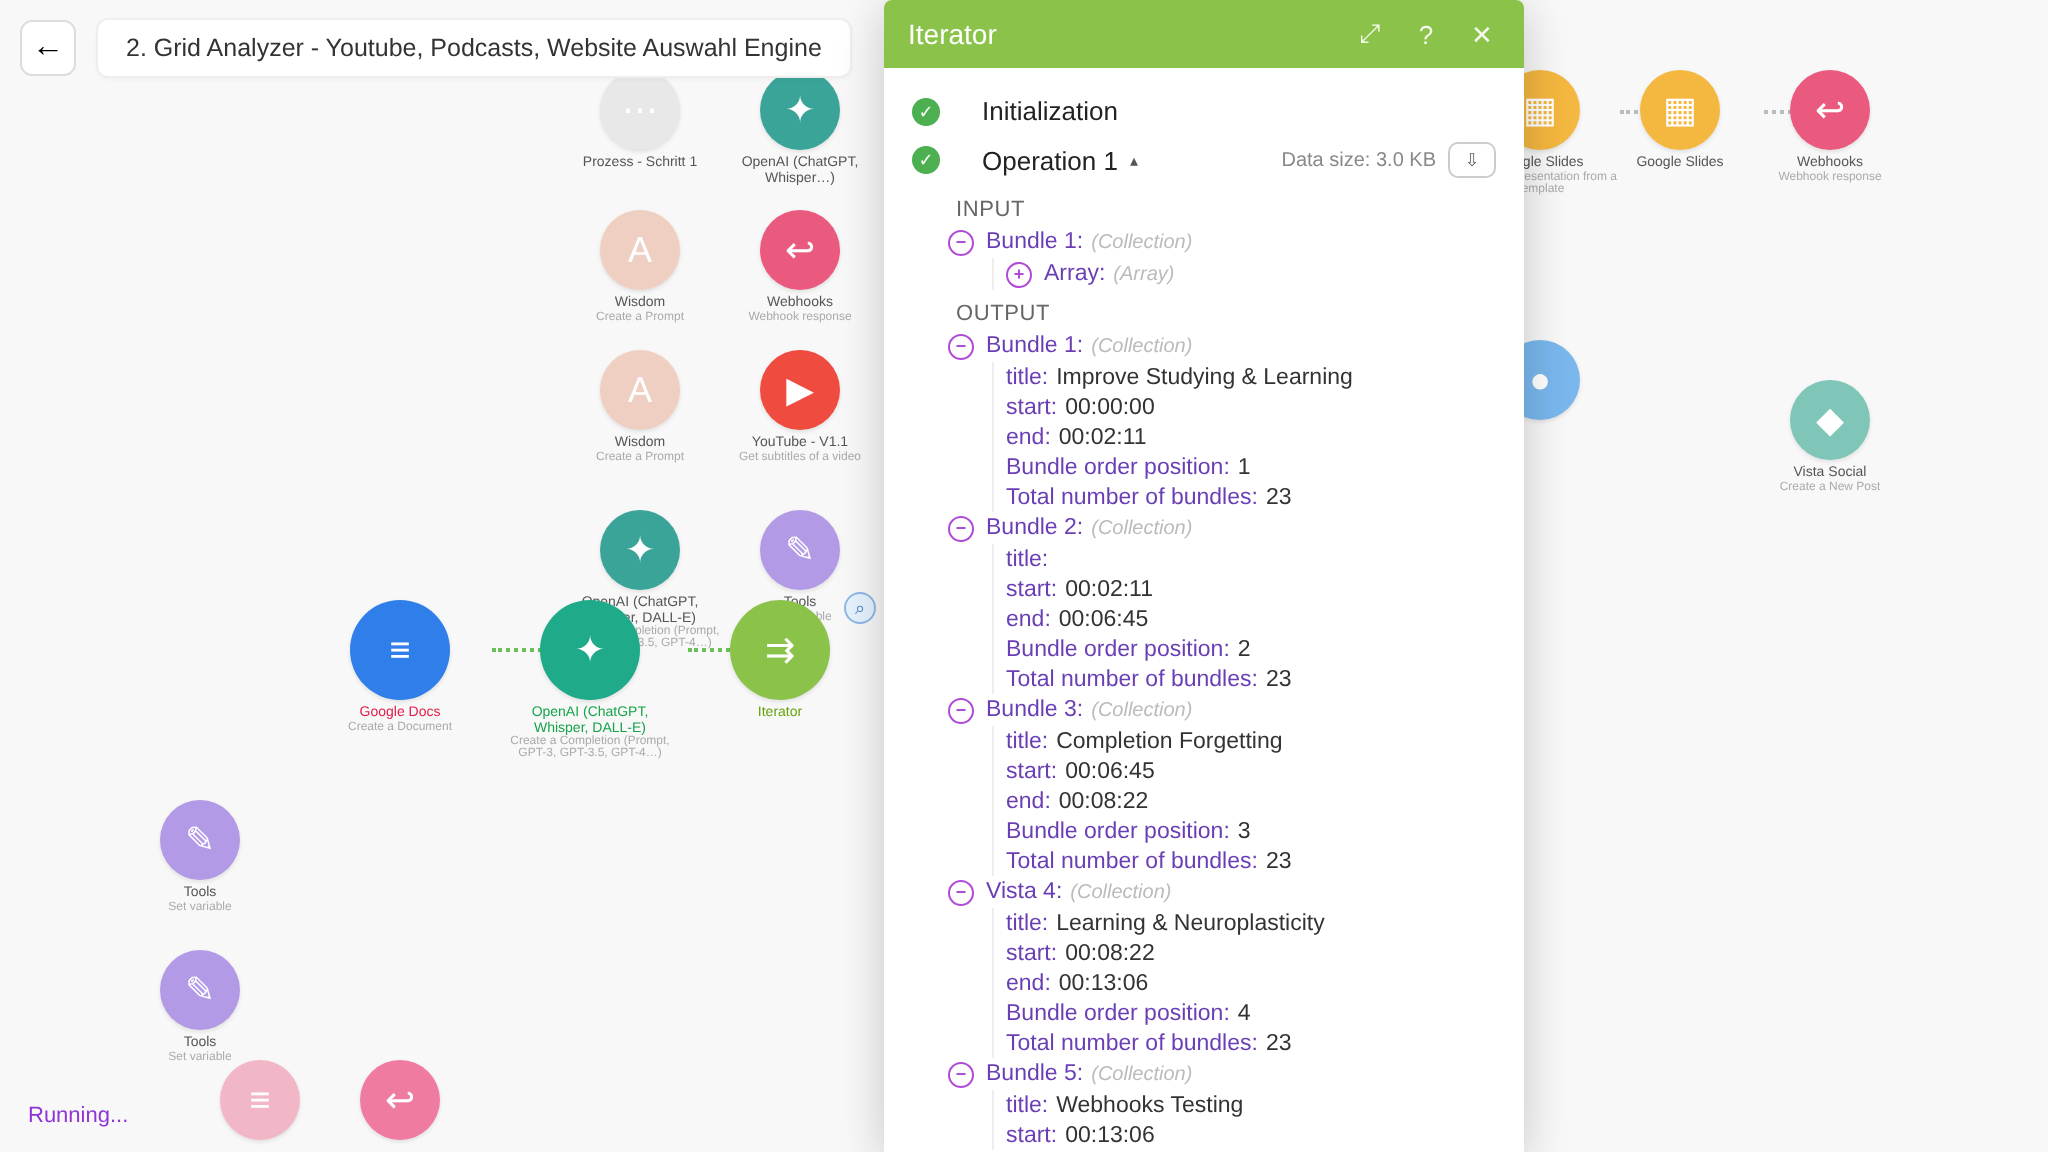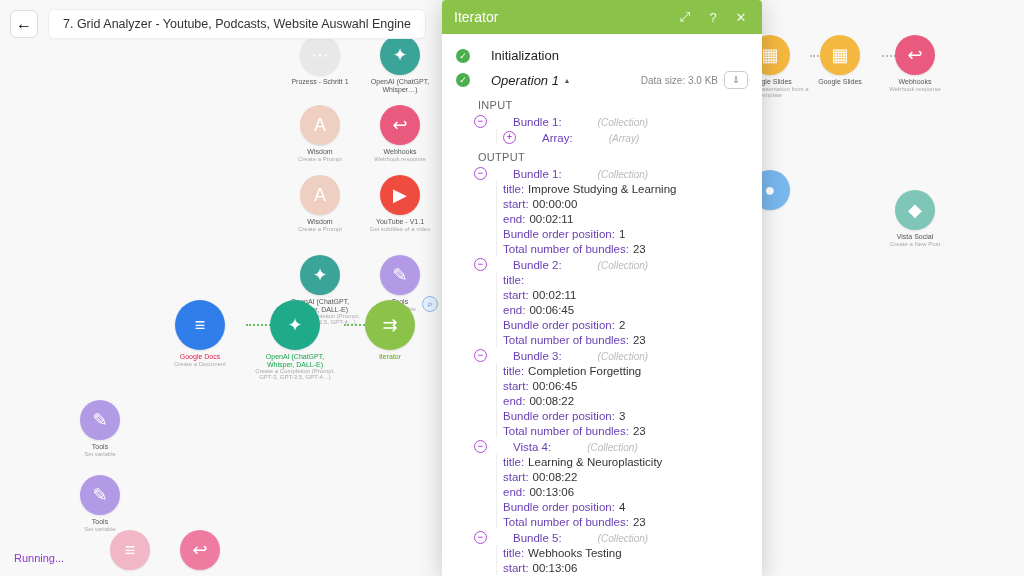--- a/index.html
+++ b/index.html
@@ -23,32 +23,32 @@
 
   
   .panel { position: absolute; top: 0; left: 442px; width: 320px; height: 576px; background: #fff; box-shadow: 0 4px 24px rgba(0,0,0,.2); border-radius: 4px 4px 0 0; overflow: hidden; display:flex; flex-direction:column; }
   .panel-head { background: #8bc34a; color: #fff; height: 34px; display:flex; align-items:center; padding:0 12px; font-size:14px; font-weight: 400; }
   .panel-head-spacer { flex:1; }
   .panel-icon { width:18px; height:18px; display:flex; align-items:center; justify-content:center; margin-left:10px; cursor:pointer; font-size:13px; opacity:.9; }
   .panel-body { flex:1; overflow-y:auto; padding:10px 14px 0 14px; font-size:12px; }
   .section-row { display:flex; align-items:center; padding:4px 0; }
   .check { width:14px; height:14px; border-radius:50%; background:#4caf50; color:#fff; font-size:9px; display:flex; align-items:center; justify-content:center; margin-right:8px; }
   .section-title { font-size:13px; color:#222;margin-left:13px; }
-  .section-title.op { font-weight:500;font-style:italic; }
+  .section-title.op { font-weight:500; }
   .collapse-caret { margin-left:6px; font-size:8px; color:#555; }
   .data-size { margin-left:auto; font-size:10px; color:#888; }
   .dl-btn { width:24px; height:18px; border:1px solid #ccc; border-radius:5px; margin-left:6px; display:flex; align-items:center; justify-content:center; font-size:9px; color:#666; cursor:pointer;}
   .group-label { font-size:11px; color:#666; margin: 6px 0 2px 22px; letter-spacing:.3px; }
   .tree { margin-left: 18px; }
-  .tree-row { display:flex; align-items:flex-end; padding:1.5px 0; font-size:11.5px;gap:20px; }
+  .tree-row { display:flex; align-items:center; padding:1.5px 0; font-size:11.5px; }
   .tree-toggle { width:13px; height:13px; border:1.5px solid #b04bd8; border-radius:50%; color:#b04bd8; font-size:9px; display:flex; align-items:center; justify-content:center; margin-right:6px; font-weight:bold; line-height:1; }
   .tree-toggle.plus::before { content:"+"; }
   .tree-toggle.minus::before { content:"−"; }
   .key { color:#6a3fb5; }
-  .coll { color:#bbb; font-size:10px; margin-left:16px; font-style:italic; }
+  .coll { color:#bbb; font-size:10px; margin-left:4px; font-style:italic; }
   .val { color:#333; margin-left:4px; }
   .tree-children { margin-left: 22px; border-left:1px solid #eee; padding-left:6px; }
   .kv-row { display:flex; padding:1.5px 0; font-size:11.5px; }
   .kv-row .key::after { content:":"; }
 
 </style>
 </head>
 <body>
 
 <div class="canvas">
@@ -146,21 +146,21 @@
       <div class="node-label">Vista Social</div>
       <div class="node-sub">Create a New Post</div>
     </div>
     <div style="position: absolute; left: 422px; top: 296px; width: 16px; height: 16px; border: 1px solid rgb(143, 185, 232); border-radius: 50%; background: rgb(230, 242, 253); color: rgb(58, 127, 196); font-size: 9px; display: flex; align-items: center; justify-content: center;">⌕</div>
   </div>
 
 <div class="topbar">
   <div class="back-btn">
     <span>←</span>
   </div>
-  <div class="scenario-title">7. Grid Analyzer - Youtube, Podcasts, Website Auswahl Engine</div>
+  <div class="scenario-title">2. Grid Analyzer - Youtube, Podcasts, Website Auswahl Engine</div>
 </div>
 
 <div class="run-status">Running...</div>
 
 <div class="panel">
   <div class="panel-head">
     <span>Iterator</span>
     <div class="panel-head-spacer"></div>
     <div class="panel-icon">⤢</div>
     <div class="panel-icon">?</div>

